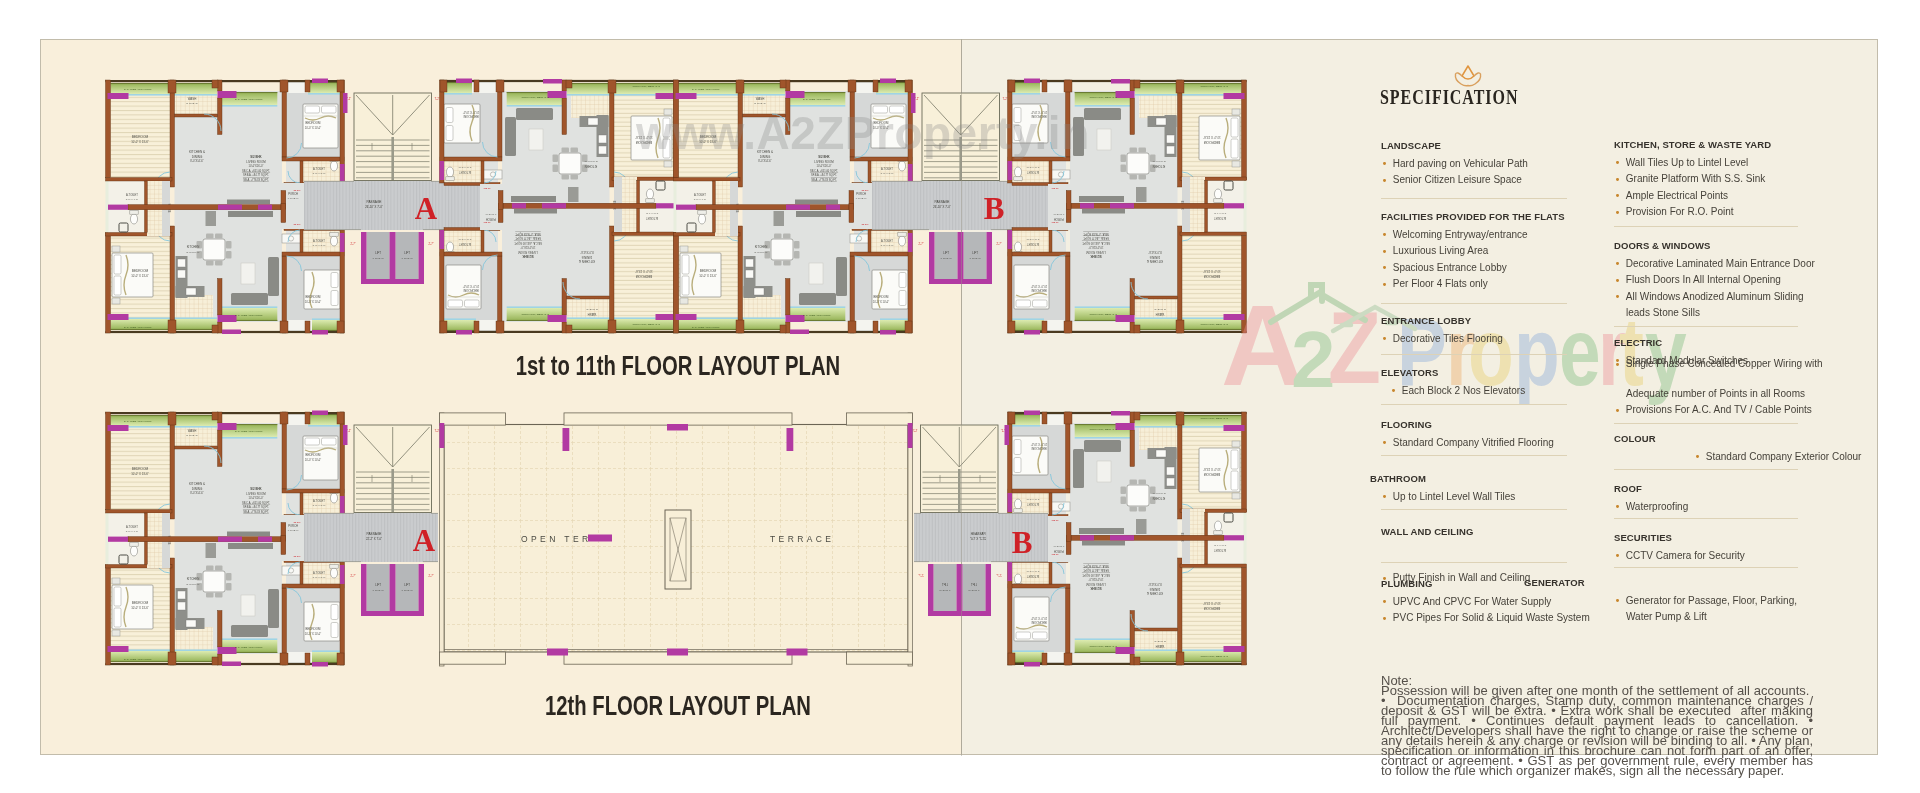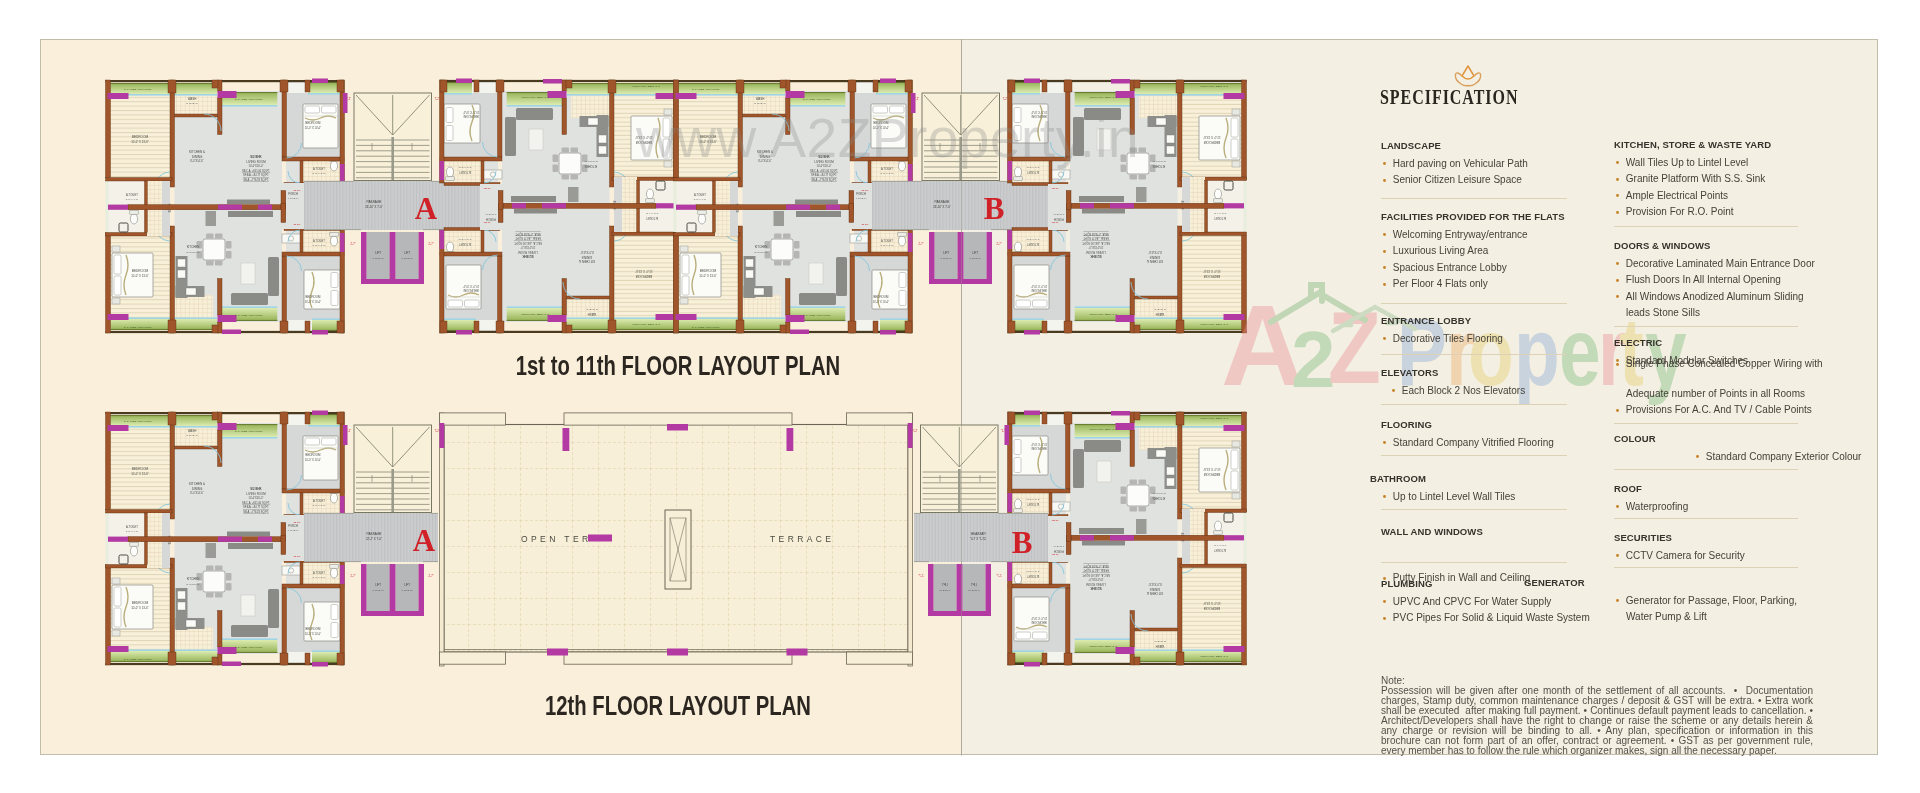--- a/index.html
+++ b/index.html
@@ -439,21 +439,21 @@
 
 <text x="424" y="551" font-size="31" font-family="Liberation Serif,serif" font-weight="bold" fill="#cf2127" text-anchor="middle">A</text>
 
 <text x="1022" y="553" font-size="31" font-family="Liberation Serif,serif" font-weight="bold" fill="#cf2127" text-anchor="middle">B</text>
 </svg>
 
 <div class="abs" style="left:438px;top:351px;width:480px;text-align:center;font-size:27px;font-weight:bold;color:#2b2620;transform:scaleX(0.75);white-space:nowrap">1st to 11th FLOOR LAYOUT PLAN</div>
 
 <div class="abs" style="left:438px;top:691px;width:480px;text-align:center;font-size:27px;font-weight:bold;color:#2b2620;transform:scaleX(0.75);white-space:nowrap">12th FLOOR LAYOUT PLAN</div>
 
-<div class="abs" style="left:636px;top:106px;font-size:55px;font-weight:normal;color:#8a8a8a;opacity:0.30;letter-spacing:0.5px;white-space:nowrap">www.A2ZProperty.in</div>
+<div class="abs" style="left:636px;top:106px;font-size:46px;font-weight:bold;color:#8a8a8a;opacity:0.30;letter-spacing:0.5px;white-space:nowrap">www.A2ZProperty.in</div>
 
 <svg class="abs" style="left:1215px;top:265px;opacity:0.38" width="560" height="150" viewBox="0 0 560 150">
 <g font-family="Liberation Sans,sans-serif" font-weight="bold">
 <text x="6" y="120" font-size="115" fill="#ec8a92">A</text>
 <text x="76" y="122" font-size="80" fill="#77ba77">2</text>
 <g transform="translate(113,0) scale(0.85,1)">
         <text x="0" y="118" font-size="102" fill="#ec8a92">Z</text>
       </g>
 <g font-size="96">
 <g transform="translate(182,0) scale(0.78,1)">
@@ -522,21 +522,21 @@
 <div class="abs h" style="left:1381px;top:419px">FLOORING</div>
 <div class="abs it" style="left:1383px;top:436.5px"><span class="b"></span>Standard Company Vitrified Flooring</div>
 
 <div class="abs ln" style="left:1381px;top:455px;width:186px"></div>
 
 <div class="abs h" style="left:1370px;top:473px">BATHROOM</div>
 <div class="abs it" style="left:1383px;top:490.5px"><span class="b"></span>Up to Lintel Level Wall Tiles</div>
 
 <div class="abs ln" style="left:1381px;top:509px;width:186px"></div>
 
-<div class="abs h" style="left:1381px;top:526px">WALL AND WINDOWS</div>
+<div class="abs h" style="left:1381px;top:526px">WALL AND CEILING</div>
 <div class="abs it" style="left:1383px;top:572px"><span class="b"></span>Putty Finish in Wall and Ceiling</div>
 
 <div class="abs ln" style="left:1381px;top:562px;width:186px"></div>
 
 <div class="abs h" style="left:1381px;top:578px">PLUMBING</div>
 <div class="abs it" style="left:1383px;top:595.5px"><span class="b"></span>UPVC And CPVC For Water Supply</div>
 <div class="abs it" style="left:1383px;top:612.1px"><span class="b"></span>PVC Pipes For Solid &amp; Liquid Waste System</div>
 
 <div class="abs h" style="left:1614px;top:139px">KITCHEN, STORE &amp; WASTE YARD</div>
 <div class="abs it" style="left:1616px;top:156.5px"><span class="b"></span>Wall Tiles Up to Lintel Level</div>
@@ -575,16 +575,16 @@
 <div class="abs h" style="left:1614px;top:532px">SECURITIES</div>
 <div class="abs it" style="left:1616px;top:549.5px"><span class="b"></span>CCTV Camera for Security</div>
 
 <div class="abs ln" style="left:1614px;top:567px;width:184px"></div>
 
 <div class="abs h" style="left:1524px;top:577px">GENERATOR</div>
 <div class="abs it" style="left:1616px;top:594.5px"><span class="b"></span>Generator for Passage, Floor, Parking,</div>
 <div class="abs it" style="left:1626px;top:611.1px">Water Pump &amp; Lift</div>
 </div>
 
-<div class="abs" style="left:1381px;top:676px;width:432px;font-size:10px;line-height:10px;color:#55504a;text-align:justify">
+<div class="abs" style="left:1381px;top:676px;width:432px;font-size:13px;line-height:10px;color:#55504a;text-align:justify">
 Note:<br>Possession will be given after one month of the settlement of all accounts.&nbsp; •&nbsp; Documentation charges, Stamp duty, common maintenance charges / deposit &amp; GST will be extra. • Extra work shall be executed&nbsp; after making full payment. • Continues default payment leads to cancellation. • Architect/Developers shall have the right to change or raise the scheme or any details herein &amp; any charge or revision will be binding to all. • Any plan, specification or information in this brochure can not form part of an offer, contract or agreement. • GST as per government rule, every member has to follow the rule which organizer makes, sign all the necessary paper.
 </div>
 
 <div class="abs" style="left:961px;top:39px;width:1.4px;height:717px;background:#9a9488;opacity:0.45"></div>
 </body></html>

